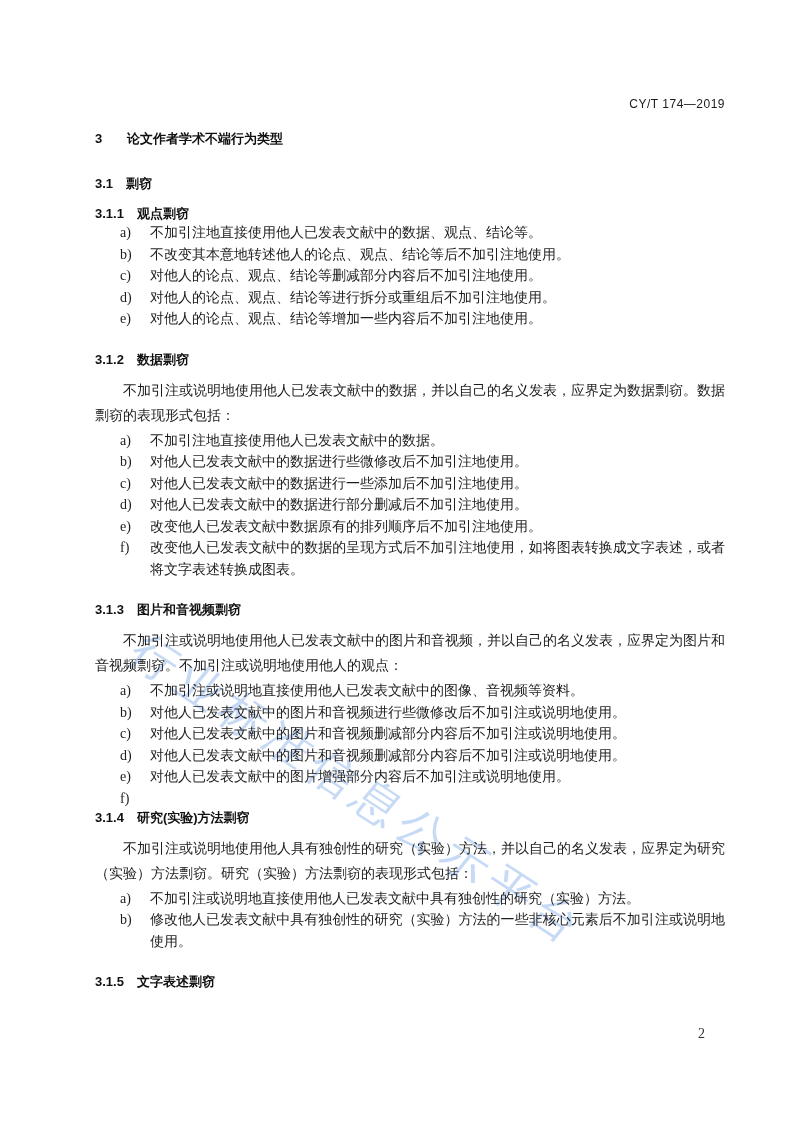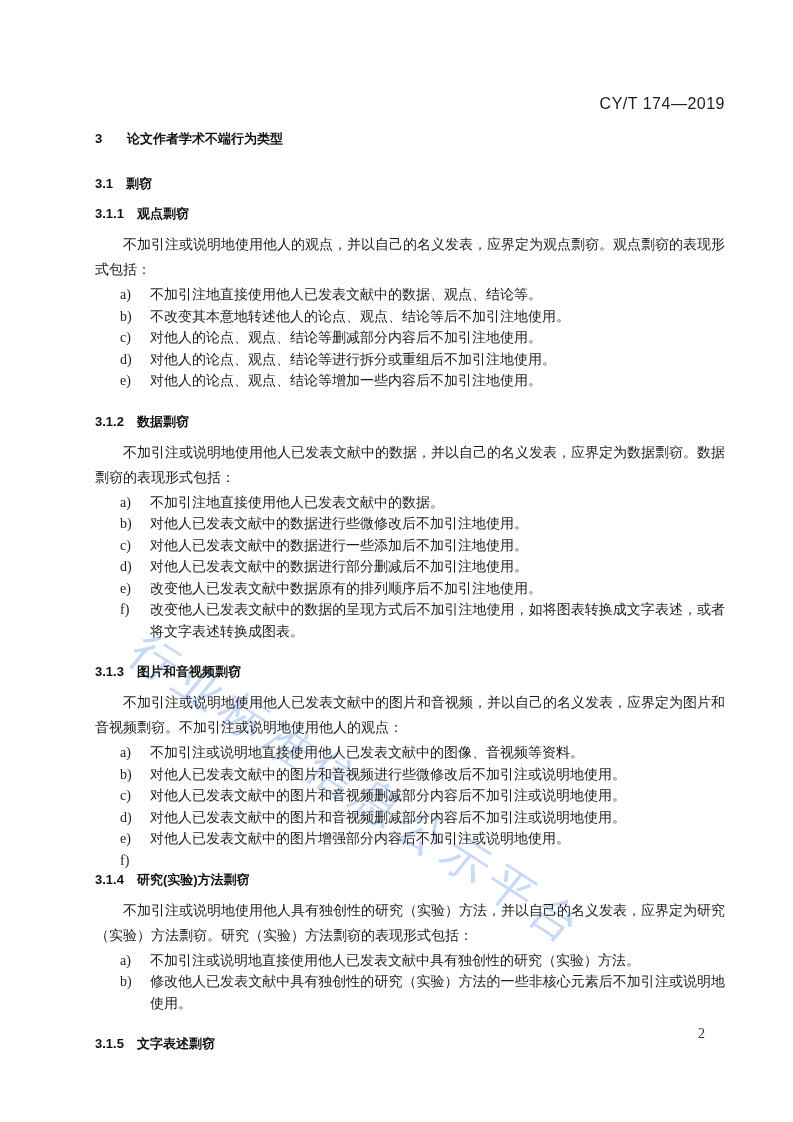--- a/index.html
+++ b/index.html
@@ -9,21 +9,21 @@
     font-family:"Liberation Serif","DejaVu Serif",serif;
     color:#1c1c1c;
   }
   .content {
     position:relative; z-index:1;
     padding:97px 68px 0 95px;
   }
   .doc-header {
     text-align:right; height:14px; line-height:14px;
     font-family:"Liberation Sans","DejaVu Sans",sans-serif;
-    font-size:16px; color:#1a1a1a; letter-spacing:0.5px;
+    font-size:12px; color:#1a1a1a; letter-spacing:0.5px;
   }
   .heading {
     font-family:"Liberation Sans","DejaVu Sans",sans-serif;
     font-weight:700; font-size:13px; line-height:16px; color:#111;
   }
   .heading .num { margin-right:1em; }
   .heading.h1 .num { margin-right:1.9em; }
   .heading.h1 { margin:20px 0 0; }
   .heading.h2 { margin:29px 0 0; }
   .heading.h3 { margin:22px 0 0; }
@@ -55,21 +55,20 @@
 
 <div class="page">
   <div class="watermark">行业标准信息公示平台</div>
 
   <div class="content">
     <div class="doc-header">CY/T 174—2019</div>
     <div id="clauses">
         <div class="heading h1"><span class="num">3</span><span class="title">论文作者学术不端行为类型</span></div>
         <div class="heading h2"><span class="num">3.1</span><span class="title">剽窃</span></div>
         <div class="heading h3"><span class="num">3.1.1</span><span class="title">观点剽窃</span></div>
-        <p class="para">不加引注或说明地使用他人的观点，并以自己的名义发表，应界定为观点剽窃。观点剽窃的表现形式包括：</p>
         <div class="list">
           <div class="list-item"><span class="item-label">a)</span><span class="item-text">不加引注地直接使用他人已发表文献中的数据、观点、结论等。</span></div>
           <div class="list-item"><span class="item-label">b)</span><span class="item-text">不改变其本意地转述他人的论点、观点、结论等后不加引注地使用。</span></div>
           <div class="list-item"><span class="item-label">c)</span><span class="item-text">对他人的论点、观点、结论等删减部分内容后不加引注地使用。</span></div>
           <div class="list-item"><span class="item-label">d)</span><span class="item-text">对他人的论点、观点、结论等进行拆分或重组后不加引注地使用。</span></div>
           <div class="list-item"><span class="item-label">e)</span><span class="item-text">对他人的论点、观点、结论等增加一些内容后不加引注地使用。</span></div>
         </div>
         <div class="heading h3"><span class="num">3.1.2</span><span class="title">数据剽窃</span></div>
         <p class="para">不加引注或说明地使用他人已发表文献中的数据，并以自己的名义发表，应界定为数据剽窃。数据剽窃的表现形式包括：</p>
         <div class="list">

